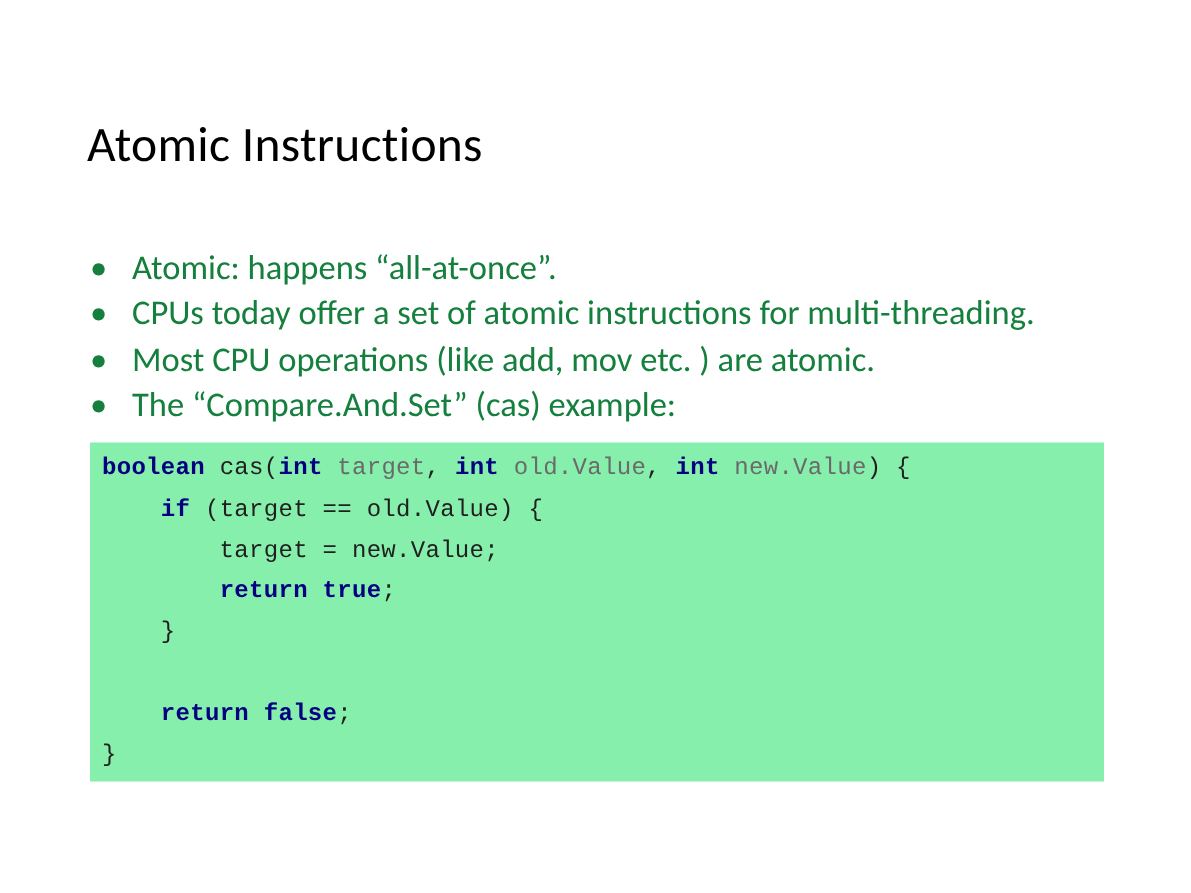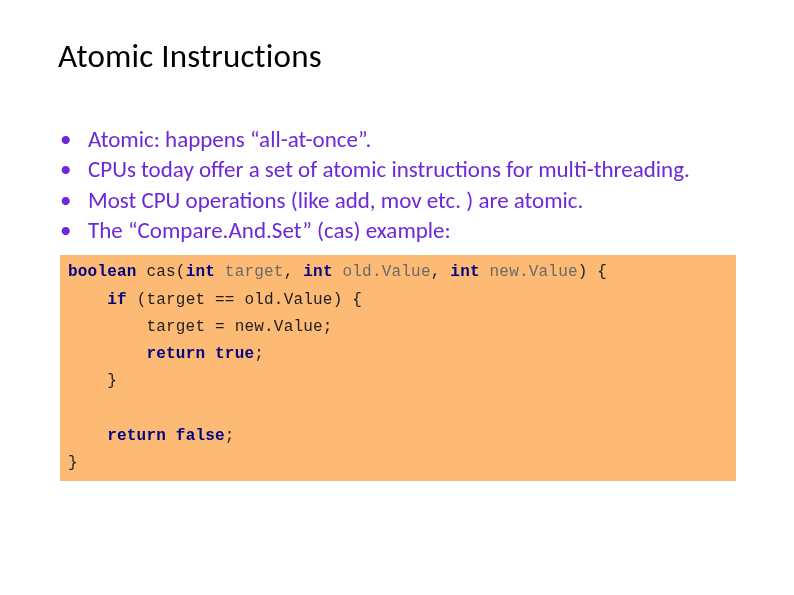--- a/index.html
+++ b/index.html
@@ -10,50 +10,50 @@
     background: #ffffff;
     font-family: Calibri, "Segoe UI", Arial, sans-serif;
     color: #000000;
     overflow: hidden;
   }
   .slide {
     position: relative;
     width: 794px;
     height: 595px;
     box-sizing: border-box;
-    padding: 36px 58px 0 58px;
+    padding: 76px 58px 0 58px;
   }
   .title {
     font-size: 33px;
     font-weight: 400;
     color: #000000;
     margin: 0 0 48px 0;
     letter-spacing: 0.2px;
   }
   .bullets {
     font-size: 23px;
     line-height: 1.32;
-    color: #6d28d9;
+    color: #15803d;
     margin: 0 0 10px 0;
     padding-left: 16px;
   }
   .bullets .item {
     text-indent: -14px;
     padding-left: 14px;
     margin: 0;
   }
   .bullets .bullet-dot {
     display: inline-block;
     width: 14px;
   }
   .code-block {
     font-family: Consolas, "Courier New", monospace;
     font-size: 16px;
     line-height: 1.7;
-    background: #fdba74;
+    background: #86efac;
     padding: 4px 4px 4px 8px;
     white-space: pre;
     color: #1f1f1f;
     margin-left: 2px;
     letter-spacing: 0.2px;
   }
   .code-block .kw   { color: #000080; font-weight: bold; }
   .code-block .name { color: #1f1f1f; }
   .code-block .type { color: #000080; font-weight: bold; }
   .code-block .prm  { color: #6a6a6a; }

